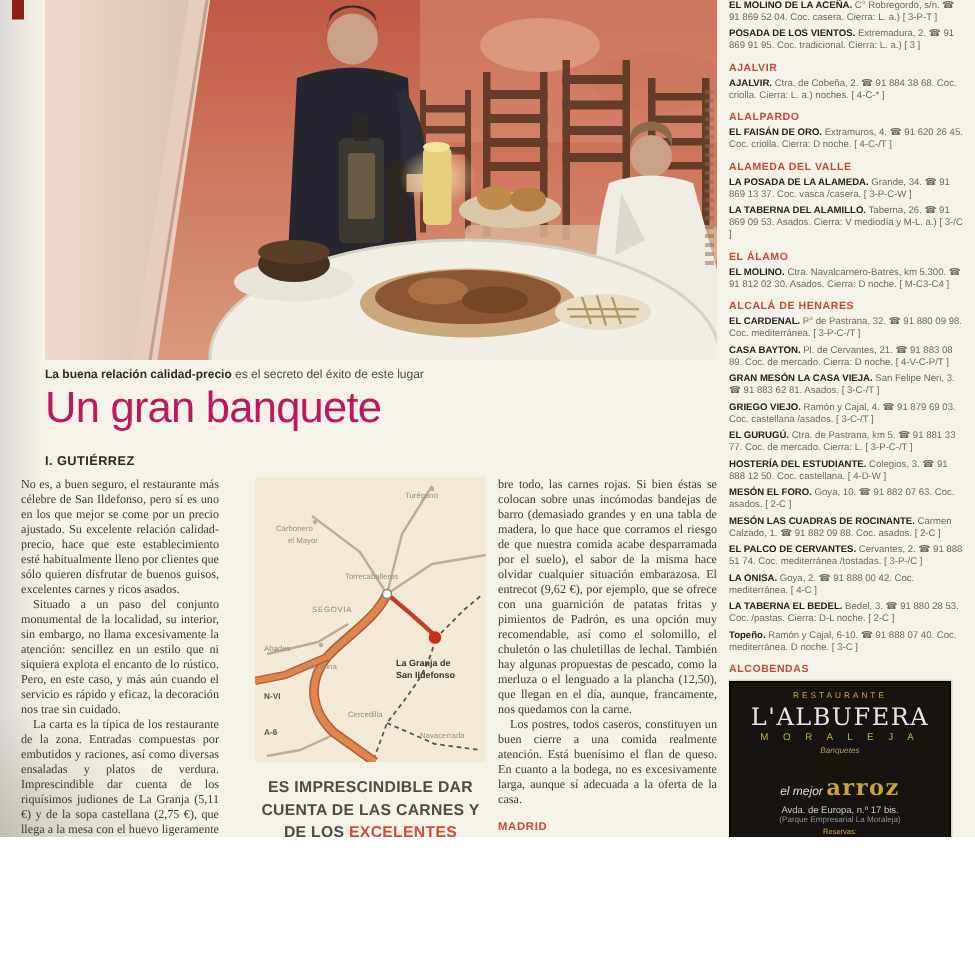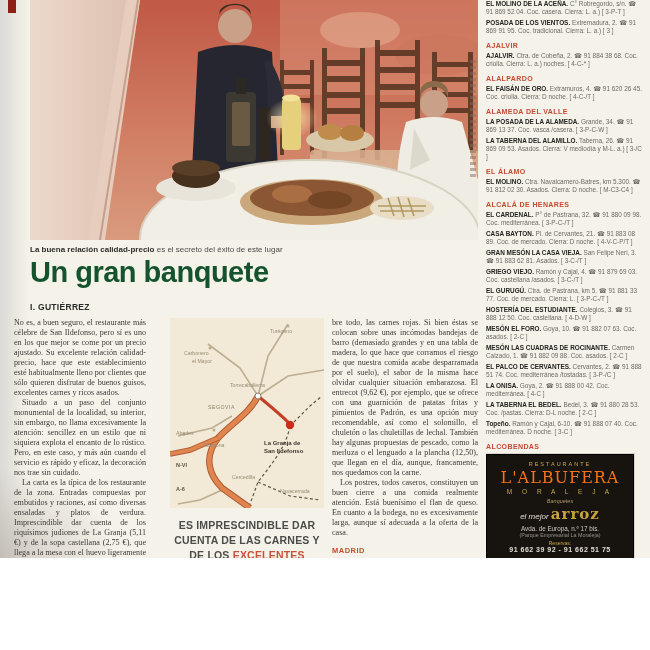--- a/index.html
+++ b/index.html
@@ -13,22 +13,22 @@
 
   
   .photo{position:absolute;left:30px;top:0;width:448px;height:240px;overflow:hidden;background:#c96a52;}
   .photo svg{display:block;}
   .photo-credit{position:absolute;right:2px;top:60px;width:6px;height:120px;
         background:repeating-linear-gradient(180deg,#8a6a5a 0 3px,transparent 3px 6px);opacity:.5;}
 
   
   .caption{position:absolute;left:30px;top:245px;width:448px;font-size:8px;color:#4a4a46;}
   .caption b{color:#2c2c28;}
-  .headline{position:absolute;left:30px;top:256px;width:448px;font-size:29px;font-weight:bold;
-        color:#14532d;letter-spacing:-.5px;}
+  .headline{position:absolute;left:30px;top:256px;width:448px;font-size:29px;font-weight:normal;
+        color:#be185d;letter-spacing:-.5px;}
   .byline{position:absolute;left:30px;top:302px;font-size:8.5px;font-weight:bold;color:#2a2a26;letter-spacing:.3px;}
 
   
   .col{position:absolute;top:318px;height:332px;overflow:hidden;}
   .col p{margin:0;font-family:"Liberation Serif",serif;font-size:8.1px;line-height:10px;
         text-align:justify;color:#3b3a36;}
   .col p + p{text-indent:8px;}
   #col1{left:14px;width:132px;}
   #col3{left:332px;width:146px;}
   #col2{left:170px;width:154px;}
@@ -53,24 +53,24 @@
   
   .dircol{position:absolute;left:486px;top:0;width:156px;height:650px;overflow:hidden;}
   .dir-header{font-size:7px;font-weight:bold;color:#c64a32;letter-spacing:.4px;margin:7px 0 3px 0;}
   .dir-entry{font-size:6.4px;line-height:8px;color:#6b6b62;margin-bottom:3px;}
   .dir-entry b{color:#23231f;}
 
   
   .ad{margin-top:4px;width:148px;height:120px;background:#17130f;border:1px solid #000;
       box-shadow:0 0 0 1px #d8d4ca;color:#ddd;text-align:center;padding-top:6px;box-sizing:border-box;}
   .ad .tiny{font-size:5.5px;color:#c9a84c;letter-spacing:2px;}
-  .ad .logo{font-family:"DejaVu Serif",serif;font-size:16px;color:#f97316;letter-spacing:1px;margin-top:1px;}
+  .ad .logo{font-family:"DejaVu Serif",serif;font-size:16px;color:#e5e5e5;letter-spacing:1px;margin-top:1px;}
   .ad .sub{font-size:6.5px;color:#c9a84c;letter-spacing:4px;margin-top:1px;}
   .ad .script{font-size:5.5px;font-style:italic;color:#b09a6a;margin-top:3px;}
-  .ad .arrozline{margin-top:1px;}
+  .ad .arrozline{margin-top:12px;}
   .ad .mejor{font-style:italic;font-size:8px;color:#e0dcd2;}
   .ad .arroz{font-family:"DejaVu Serif",serif;font-size:15px;font-weight:bold;color:#c9a43e;letter-spacing:1px;}
   .ad .addr{font-size:6.3px;color:#cfcbc2;margin-top:2px;}
   .ad .addr2{font-size:5.4px;color:#96928a;}
   .ad .resv{font-size:5px;color:#c9a84c;margin-top:2px;}
   .ad .phones{font-size:7px;font-weight:bold;color:#e0dcd2;letter-spacing:.5px;}
 </style>
 </head>
 <body>
 

